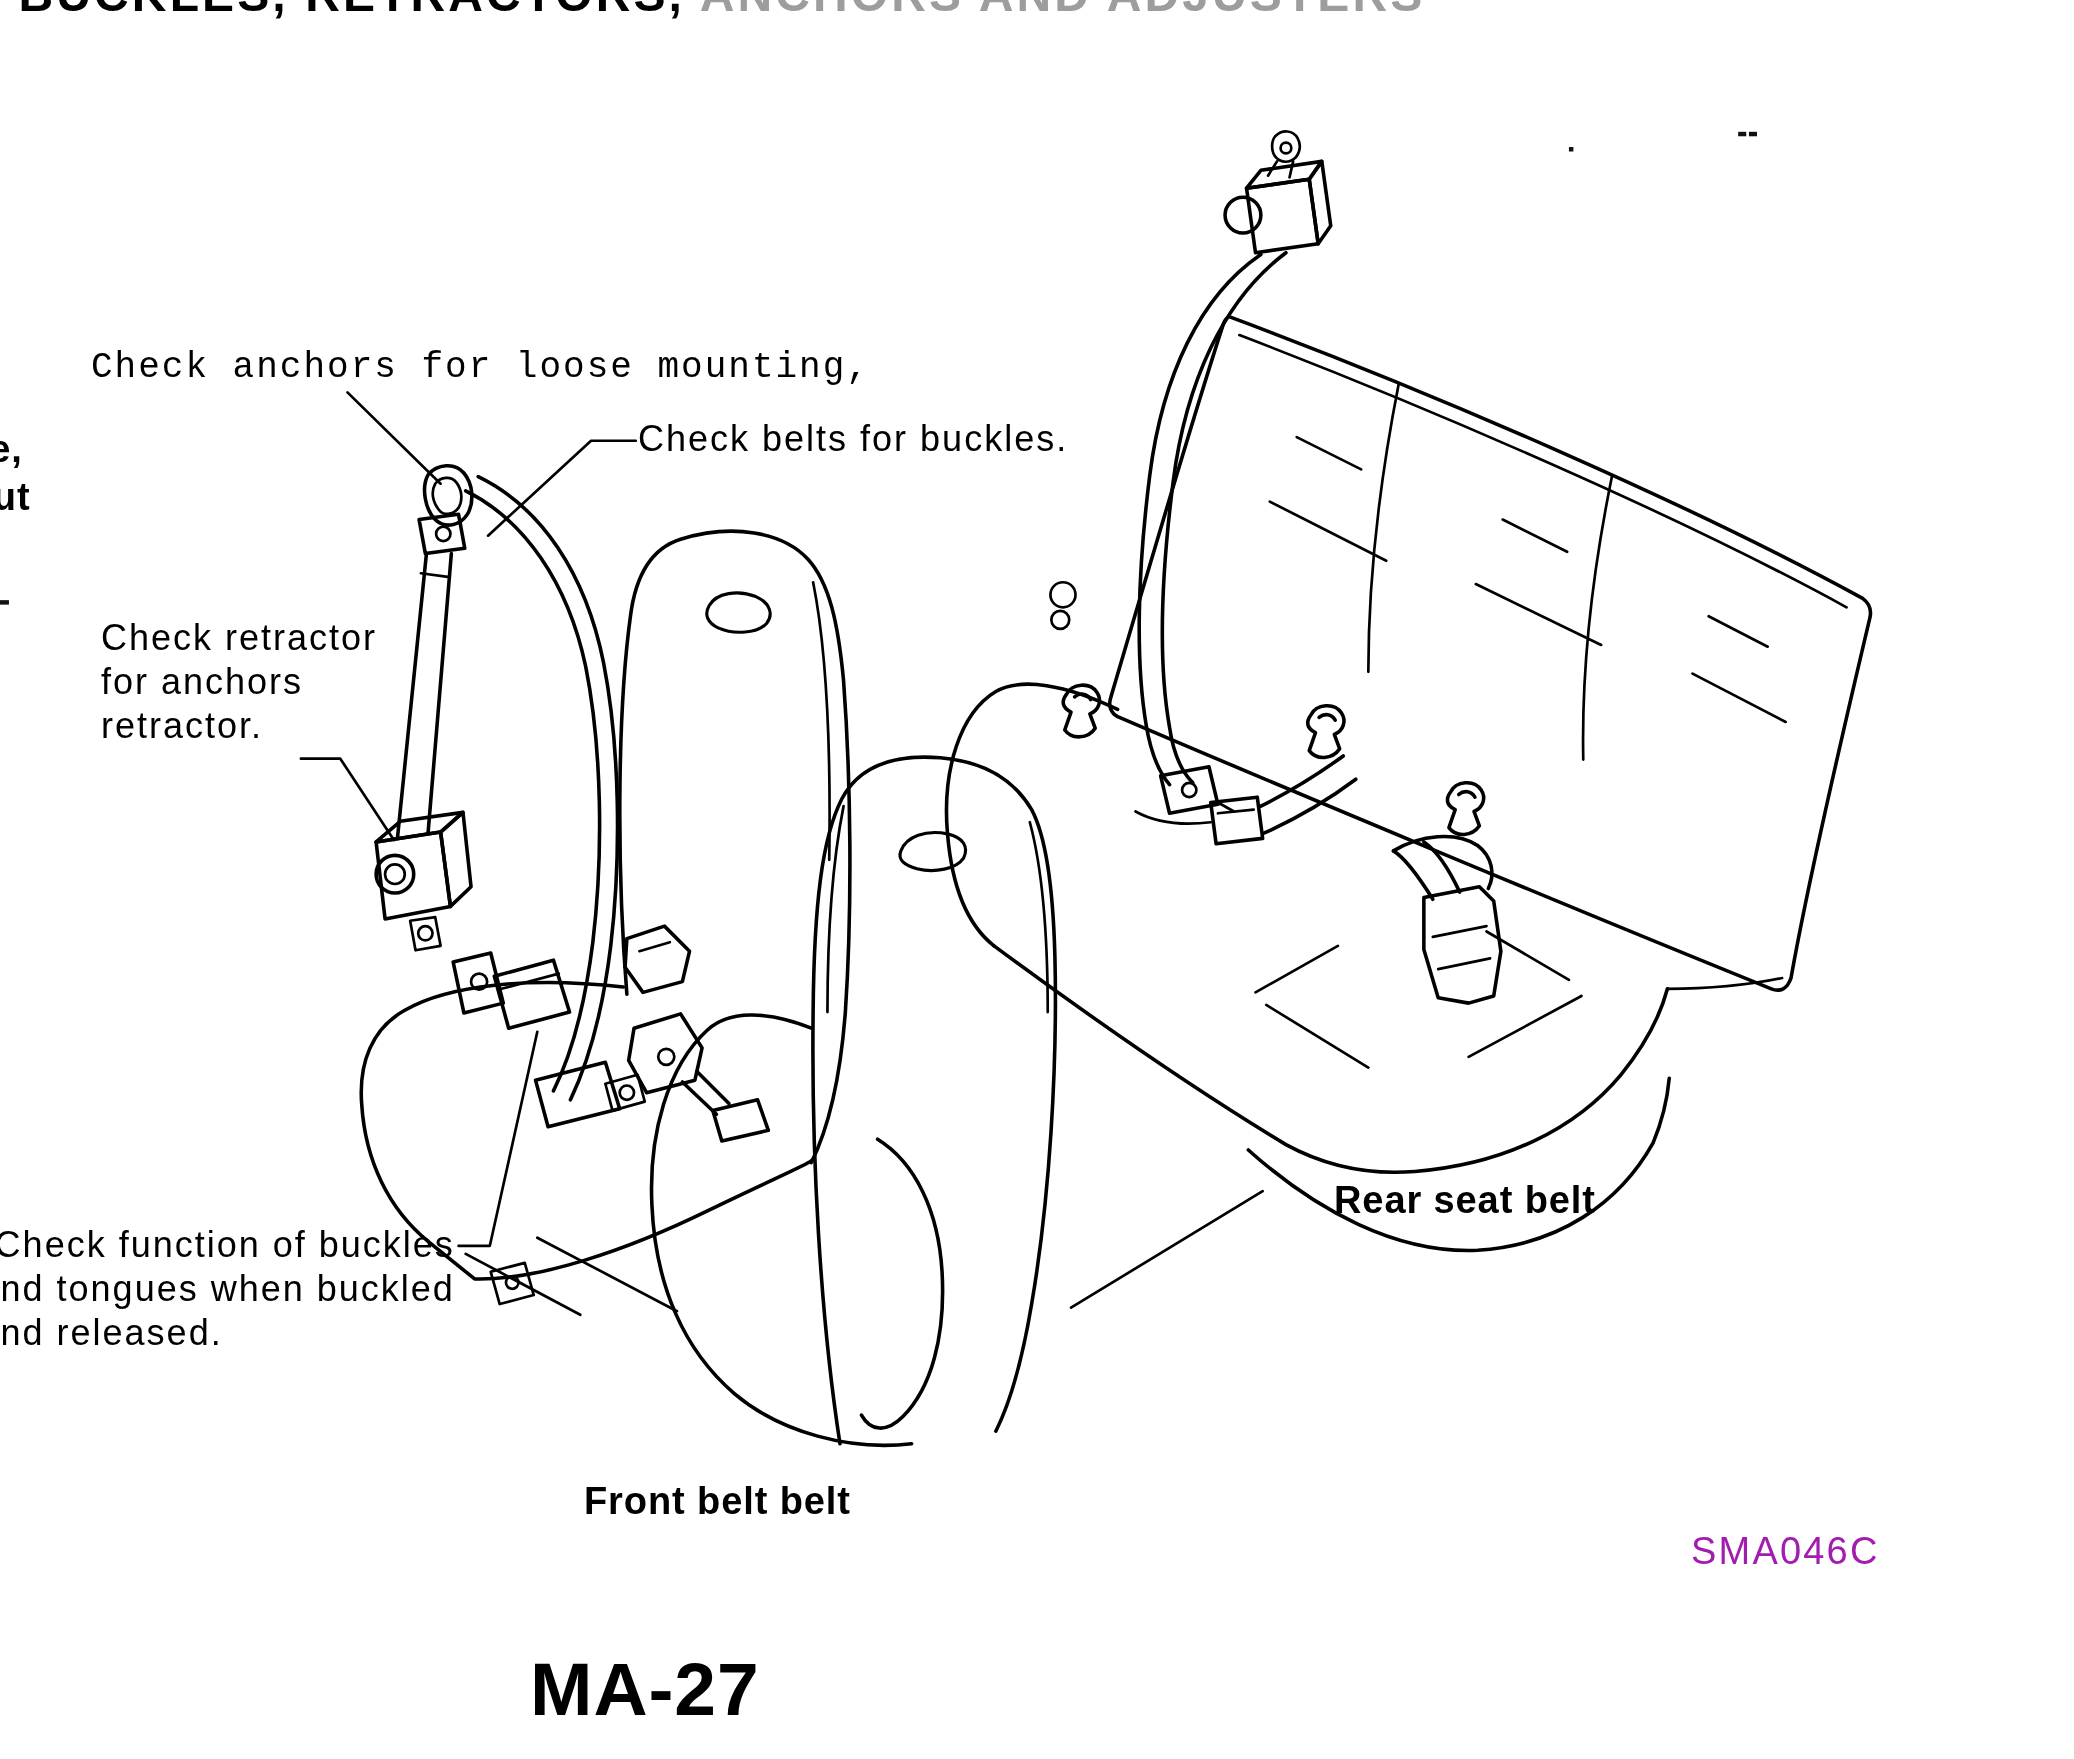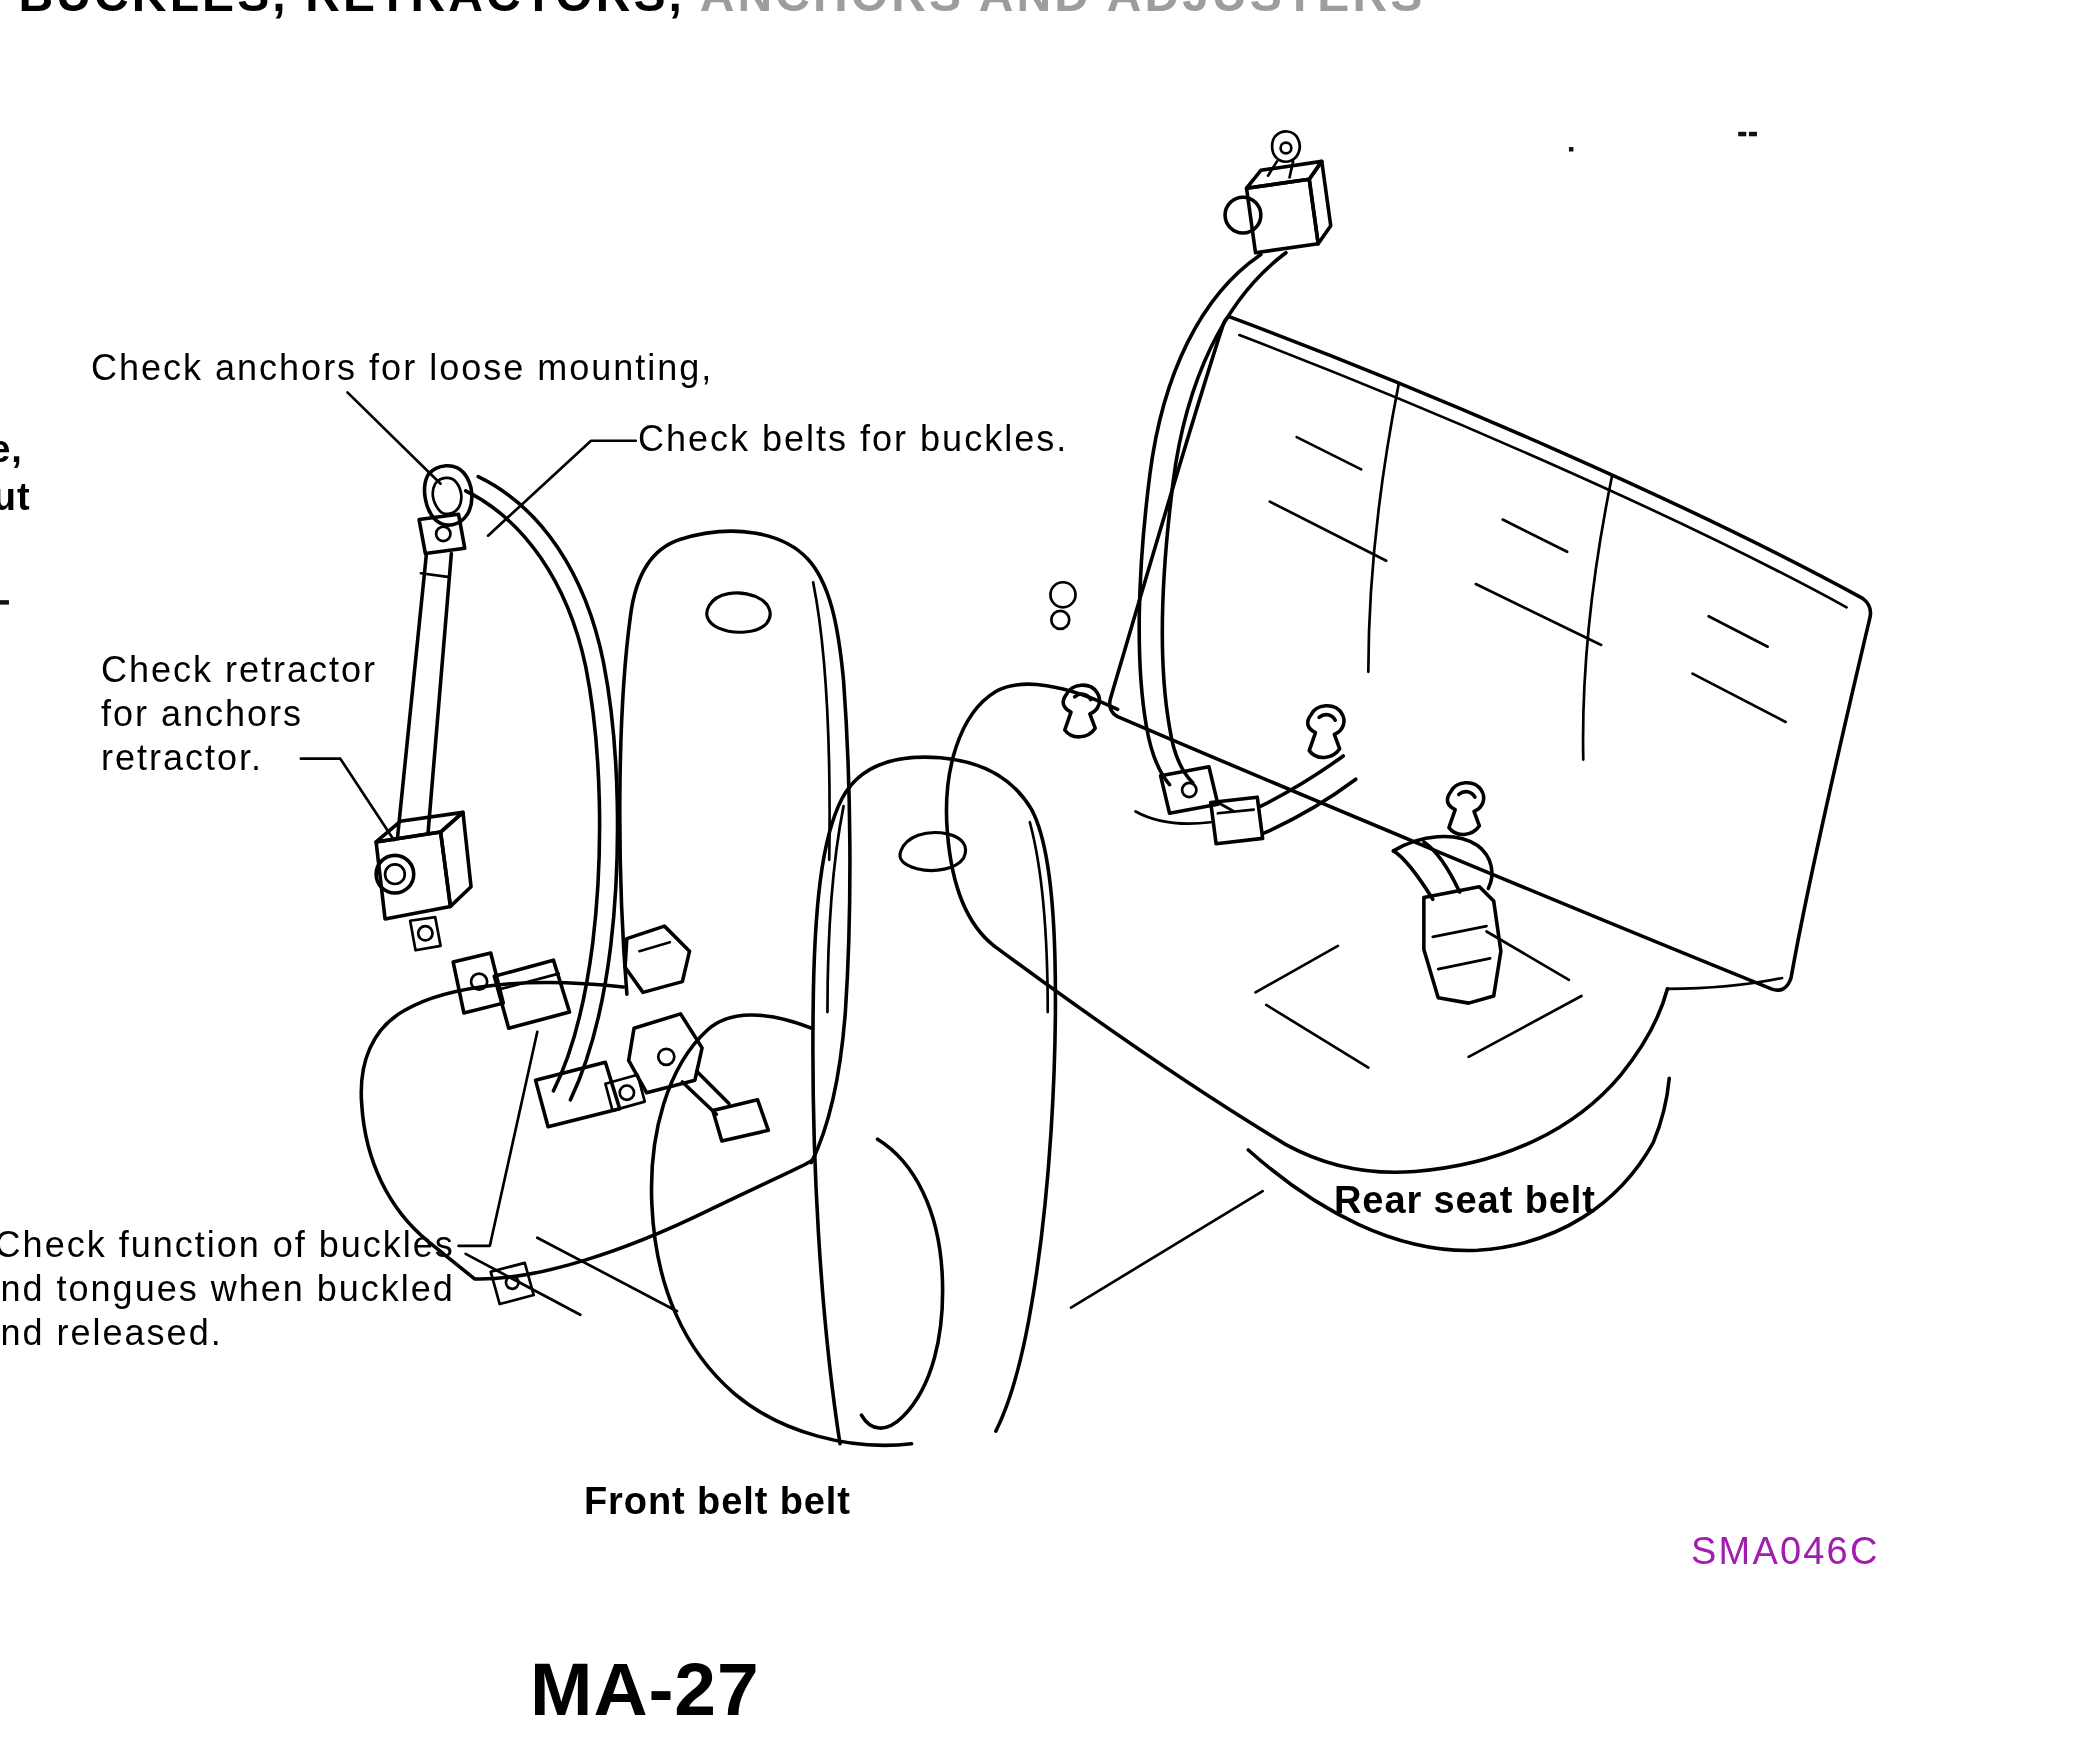--- a/index.html
+++ b/index.html
@@ -185,24 +185,24 @@
   </svg>
 
   <div class="abs heading" style="left:-14.3px;top:-29px;">
     <span>, BUCKLES, RETRACTORS,</span>
     <span class="faded">ANCHORS AND ADJUSTERS</span>
   </div>
 
   <div class="abs frag" style="left:-10.7px;top:430px;">e,</div>
   <div class="abs frag" style="left:-7.2px;top:478px;">ut</div>
 
-  <div class="abs callout" style="left:91px;top:346px;">Check anchors for loose mounting,</div>
+  <div class="abs callout" style="left:91px;top:346px;font-family:Liberation Mono, monospace;">Check anchors for loose mounting,</div>
   <div class="abs callout" style="left:638px;top:417px;">Check belts for buckles.</div>
 
-  <div class="abs" style="left:101px;top:648px;">
+  <div class="abs" style="left:101px;top:616px;">
     <div class="callout">Check retractor</div>
     <div class="callout">for anchors</div>
     <div class="callout">retractor.</div>
   </div>
 
   <div class="abs callout" style="left:-5.4px;top:1223px;">Check function of buckles</div>
   <div class="abs callout" style="left:-21.5px;top:1267px;">and tongues when buckled</div>
   <div class="abs callout" style="left:-21.5px;top:1311px;">and released.</div>
 
   <div class="abs caption" style="left:1334px;top:1179px;">Rear seat belt</div>

